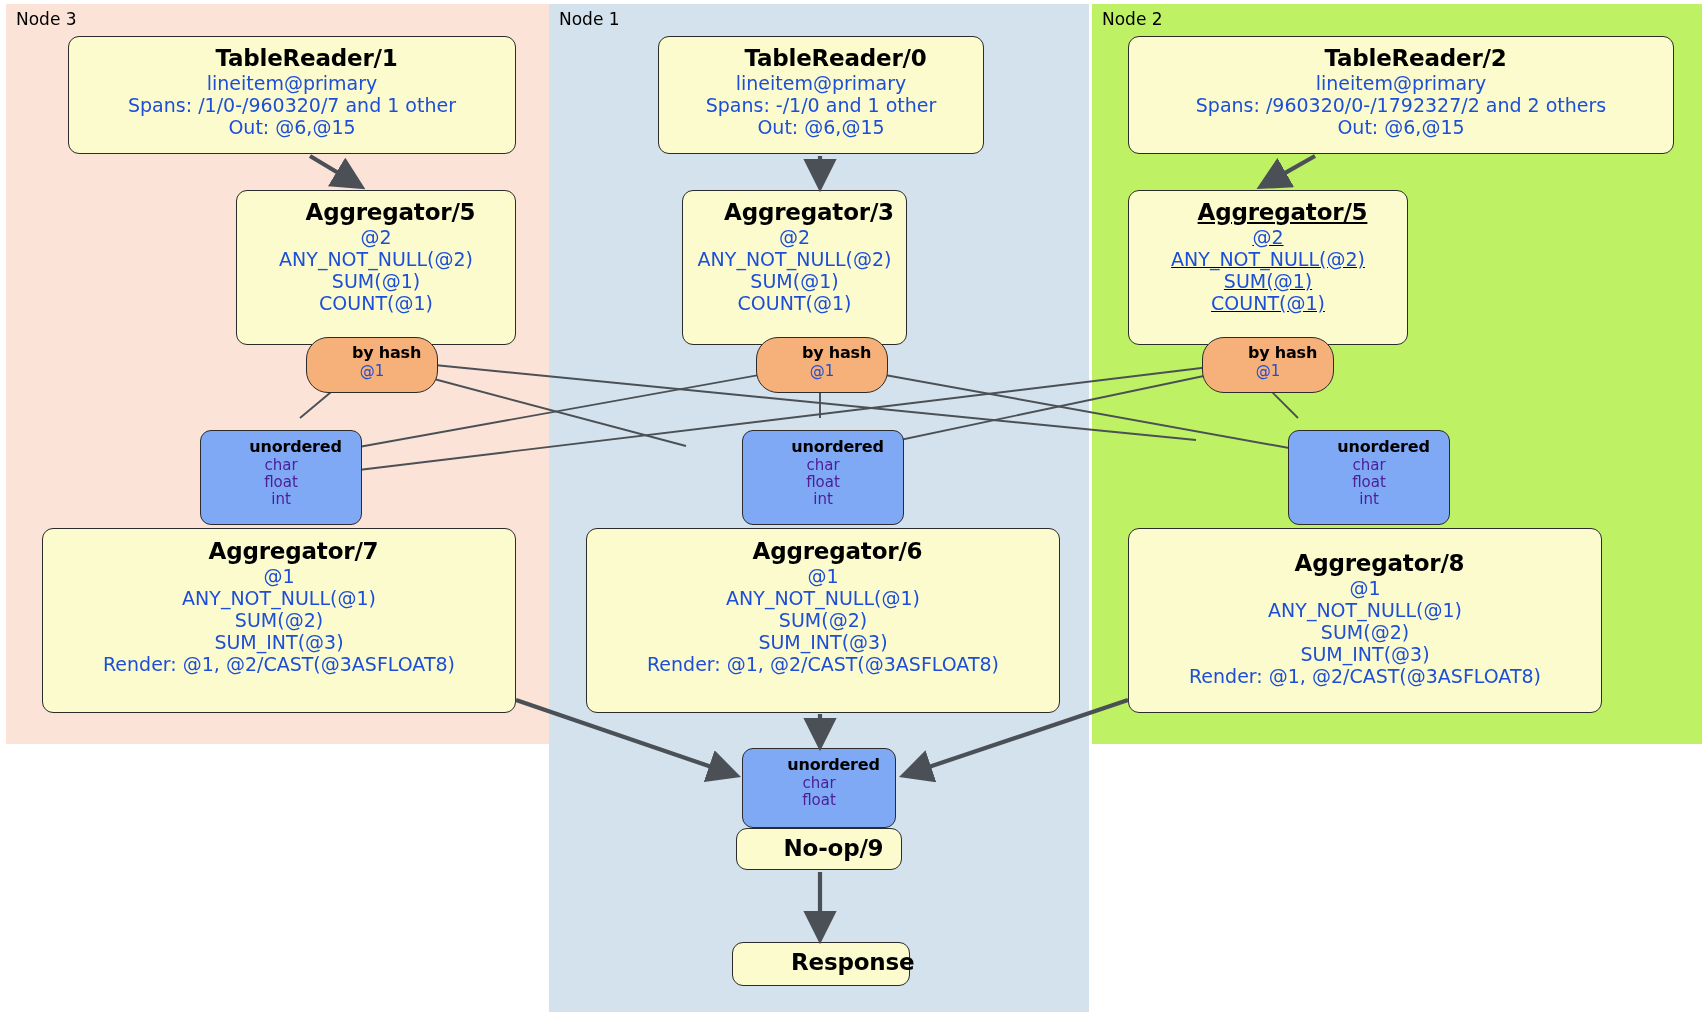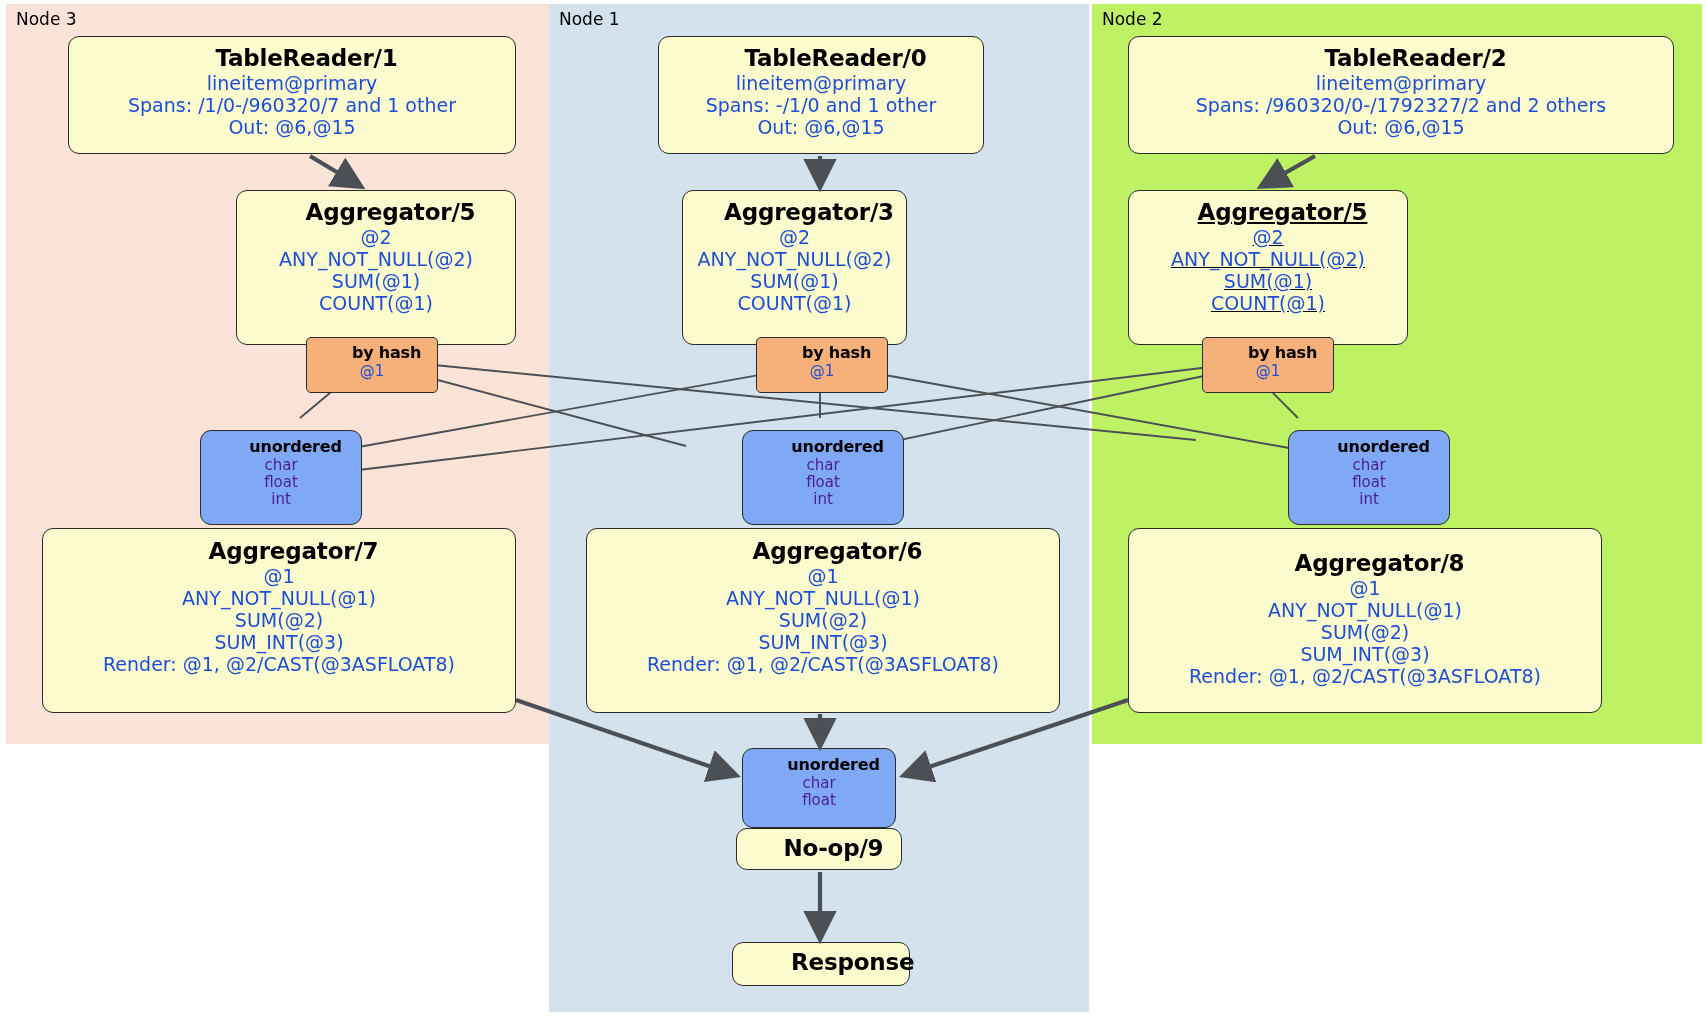--- a/index.html
+++ b/index.html
@@ -42,21 +42,21 @@
     border-radius: 11px;
     text-align: center;
     line-height: 1.16;
     z-index: 5;
   }
   .box.proc {
     background: #fbfbcd;
   }
   .box.hash {
     background: #f6b079;
-    border-radius: 5px;
+    border-radius: 22px;
     z-index: 7;
   }
   .box.unord {
     background: #7fa9f5;
     border-radius: 11px;
     z-index: 7;
   }
   .ttl {
     display: block;
     font-weight: bold;

